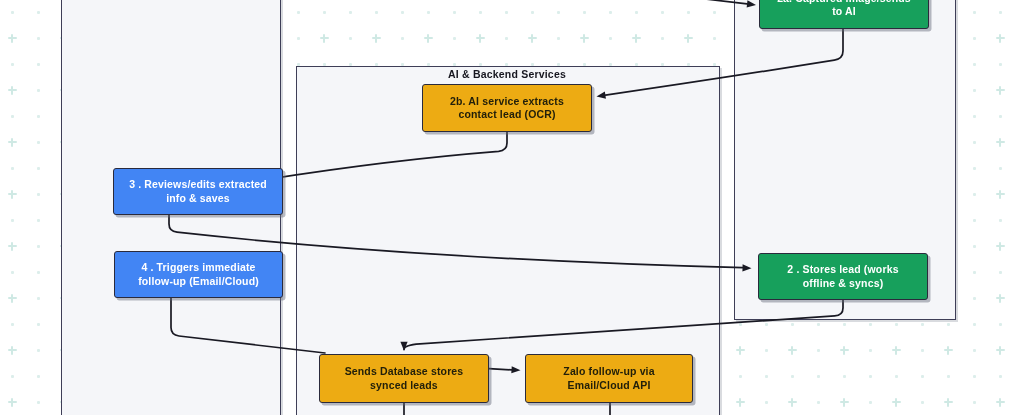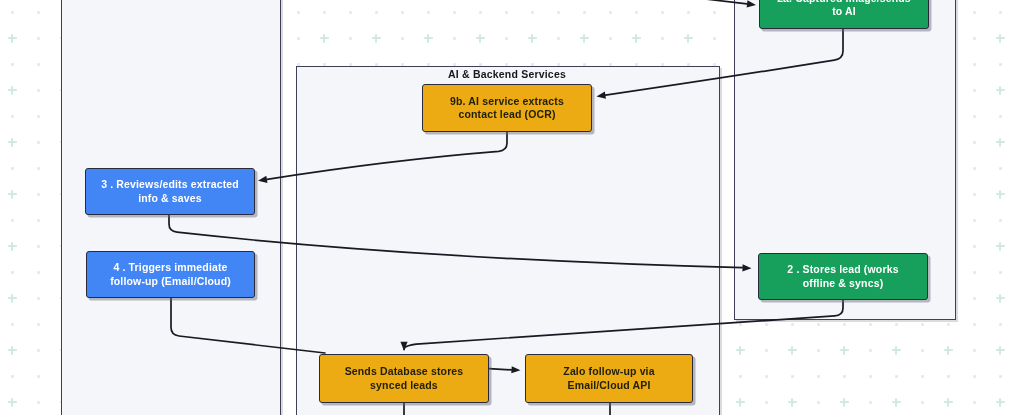--- a/index.html
+++ b/index.html
@@ -29,21 +29,21 @@
   #edges{position:absolute;left:0;top:0;z-index:3;overflow:visible;}
   #edges path{fill:none;stroke:var(--connector);stroke-width:1.7;stroke-linecap:round;stroke-linejoin:round;}
   #edges polygon{fill:var(--connector);stroke:none;}
 
   
   .node{position:absolute;z-index:4;display:flex;flex-direction:column;align-items:center;justify-content:center;
         text-align:center;border:1.8px solid #2a2a3c;border-radius:3px;
         box-shadow:2.5px 2.5px 0 rgba(100,105,120,.45);
         font-size:10.5px;font-weight:700;line-height:13.5px;letter-spacing:.15px;padding:2px 4px;box-sizing:border-box;}
   .node span{display:block;white-space:nowrap;}
-  .node.blue{background:var(--blue);color:#ffffff;}
+  .node.blue{background:var(--blue);color:#ffffff;margin-left:28px;}
   .node.green{background:var(--green);color:#ffffff;}
   .node.amber{background:var(--amber);color:#23200a;}
 </style>
 </head>
 <body>
 
 <div id="canvas">
 
   <div id="pattern">
       <span class="pm pdot" style="left: 10.5px; top: 10.5px;"></span>
@@ -712,21 +712,21 @@
       <path d="M610,403 L610,417"></path>
     </g>
   </svg>
 
   <div class="node green" style="left:759px;top:-19px;width:170px;height:48px;">
     <span>2a. Captured image/sends</span>
     <span>to AI</span>
   </div>
 
   <div class="node amber" style="left:422px;top:84px;width:170px;height:48px;">
-    <span>9b. AI service extracts</span>
+    <span>2b. AI service extracts</span>
     <span>contact lead (OCR)</span>
   </div>
 
   <div class="node blue" style="left:85px;top:168px;width:170px;height:47px;">
     <span>3 . Reviews/edits extracted</span>
     <span>info &amp; saves</span>
   </div>
 
   <div class="node blue" style="left:86px;top:251px;width:169px;height:47px;">
     <span>4 . Triggers immediate</span>

